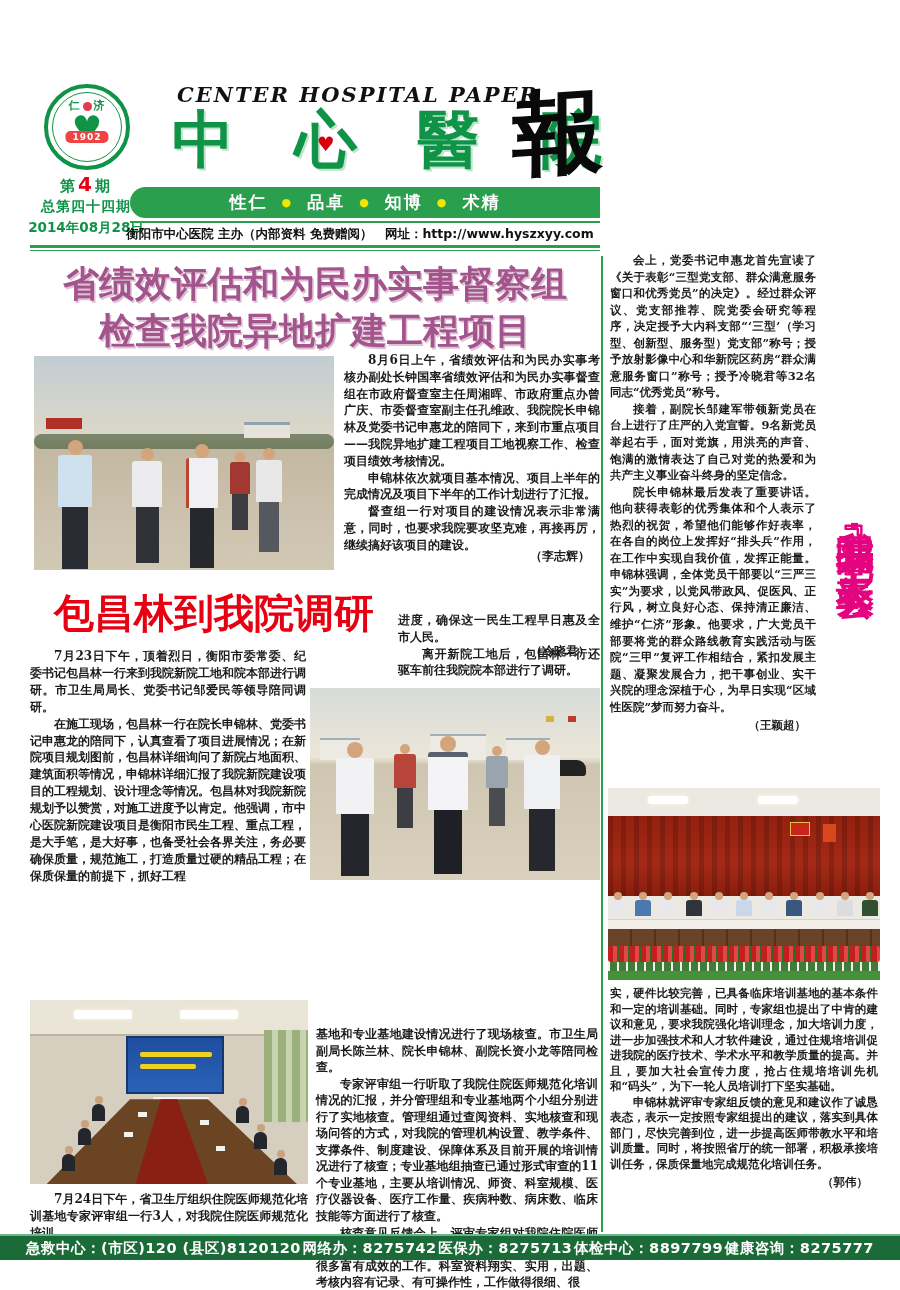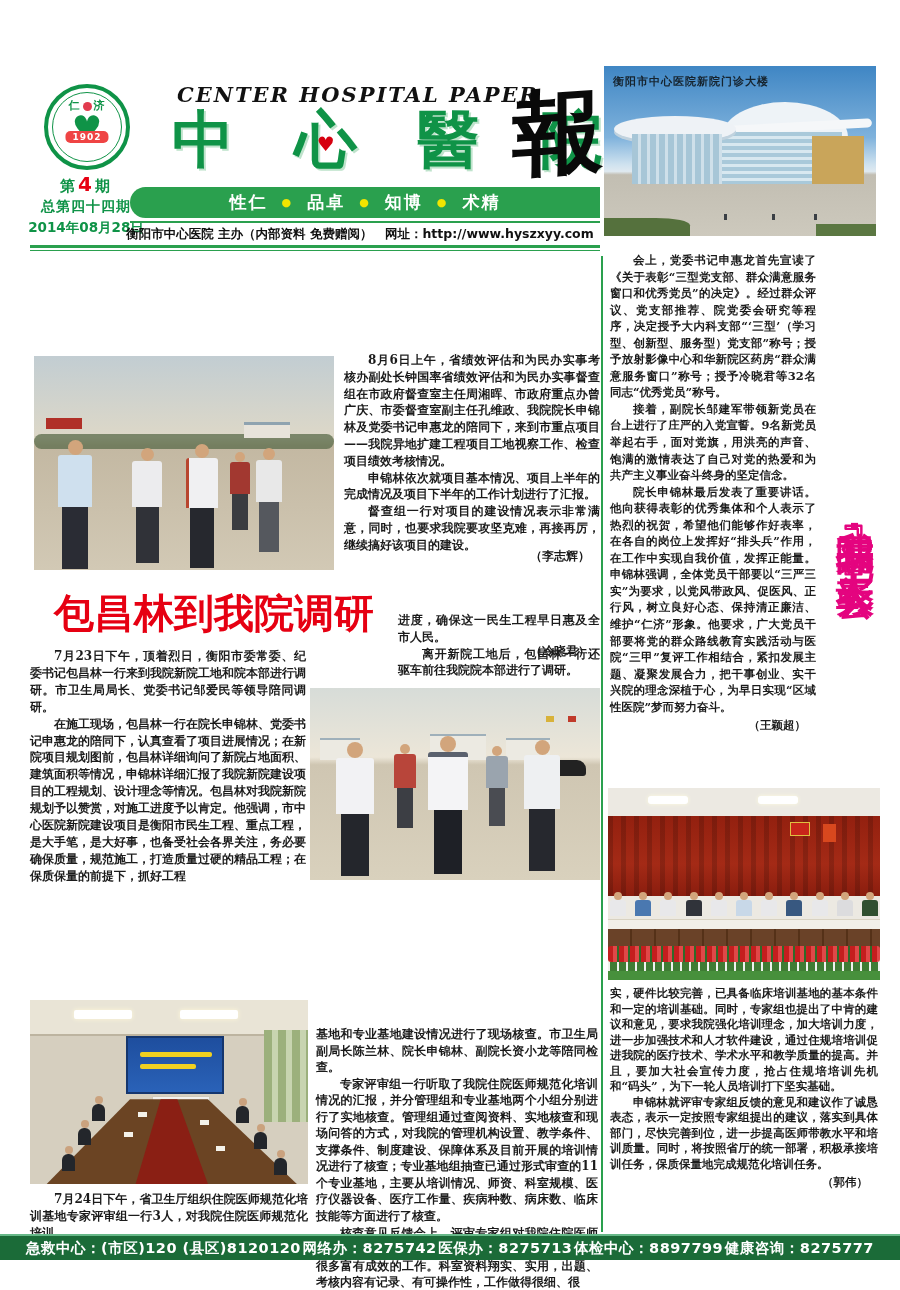--- a/index.html
+++ b/index.html
@@ -214,37 +214,27 @@
     <span>知博</span>
     <span class="motto-bullet">●</span>
     <span>术精</span>
   </div>
 
   <div class="abs pub-topline"></div>
   <div class="abs publisher">衡阳市中心医院 主办（内部资料 免费赠阅）　网址：http://www.hyszxyy.com</div>
   <div class="abs pub-thick"></div>
   <div class="abs pub-thin"></div>
 
-  <div class="abs photo ph1">
-    <div class="photo-caption">衡阳市中心医院新院门诊大楼</div>
-    <div class="ph1-swoosh"></div>
-    <div class="ph1-roof"></div>
-    <div class="ph1-glass"></div>
-    <div class="ph1-wall"></div>
-    <div class="ph1-canopy"></div>
-    <div class="ph1-lobby"></div>
-    <div class="ph1-grass-l"></div>
-    <div class="ph1-grass-r"></div>
-    <div class="ph1-spec" style="left:120px"></div>
-    <div class="ph1-spec" style="left:168px"></div>
-    <div class="ph1-spec" style="left:210px"></div>
-  </div>
 
   <div class="abs v-sep"></div>
 
+  <div class="abs hl-magenta">
+    <div>省绩效评估和为民办实事督察组</div>
+    <div>检查我院异地扩建工程项目</div>
+  </div>
 
   <div class="abs photo ph2">
     <div class="ph2-trees"></div>
     <div class="ph2-banner"></div>
     <div class="ph2-shed"></div>
     <div class="person" style="left:24px; top:84px">
       <div class="p-head" style="width:15px;height:15px"></div>
       <div class="p-torso" style="width:34px;height:52px;background:#cfe0ee"></div>
       <div class="p-legs" style="width:26px;height:62px;background:#2a2c34"></div>
     </div>

